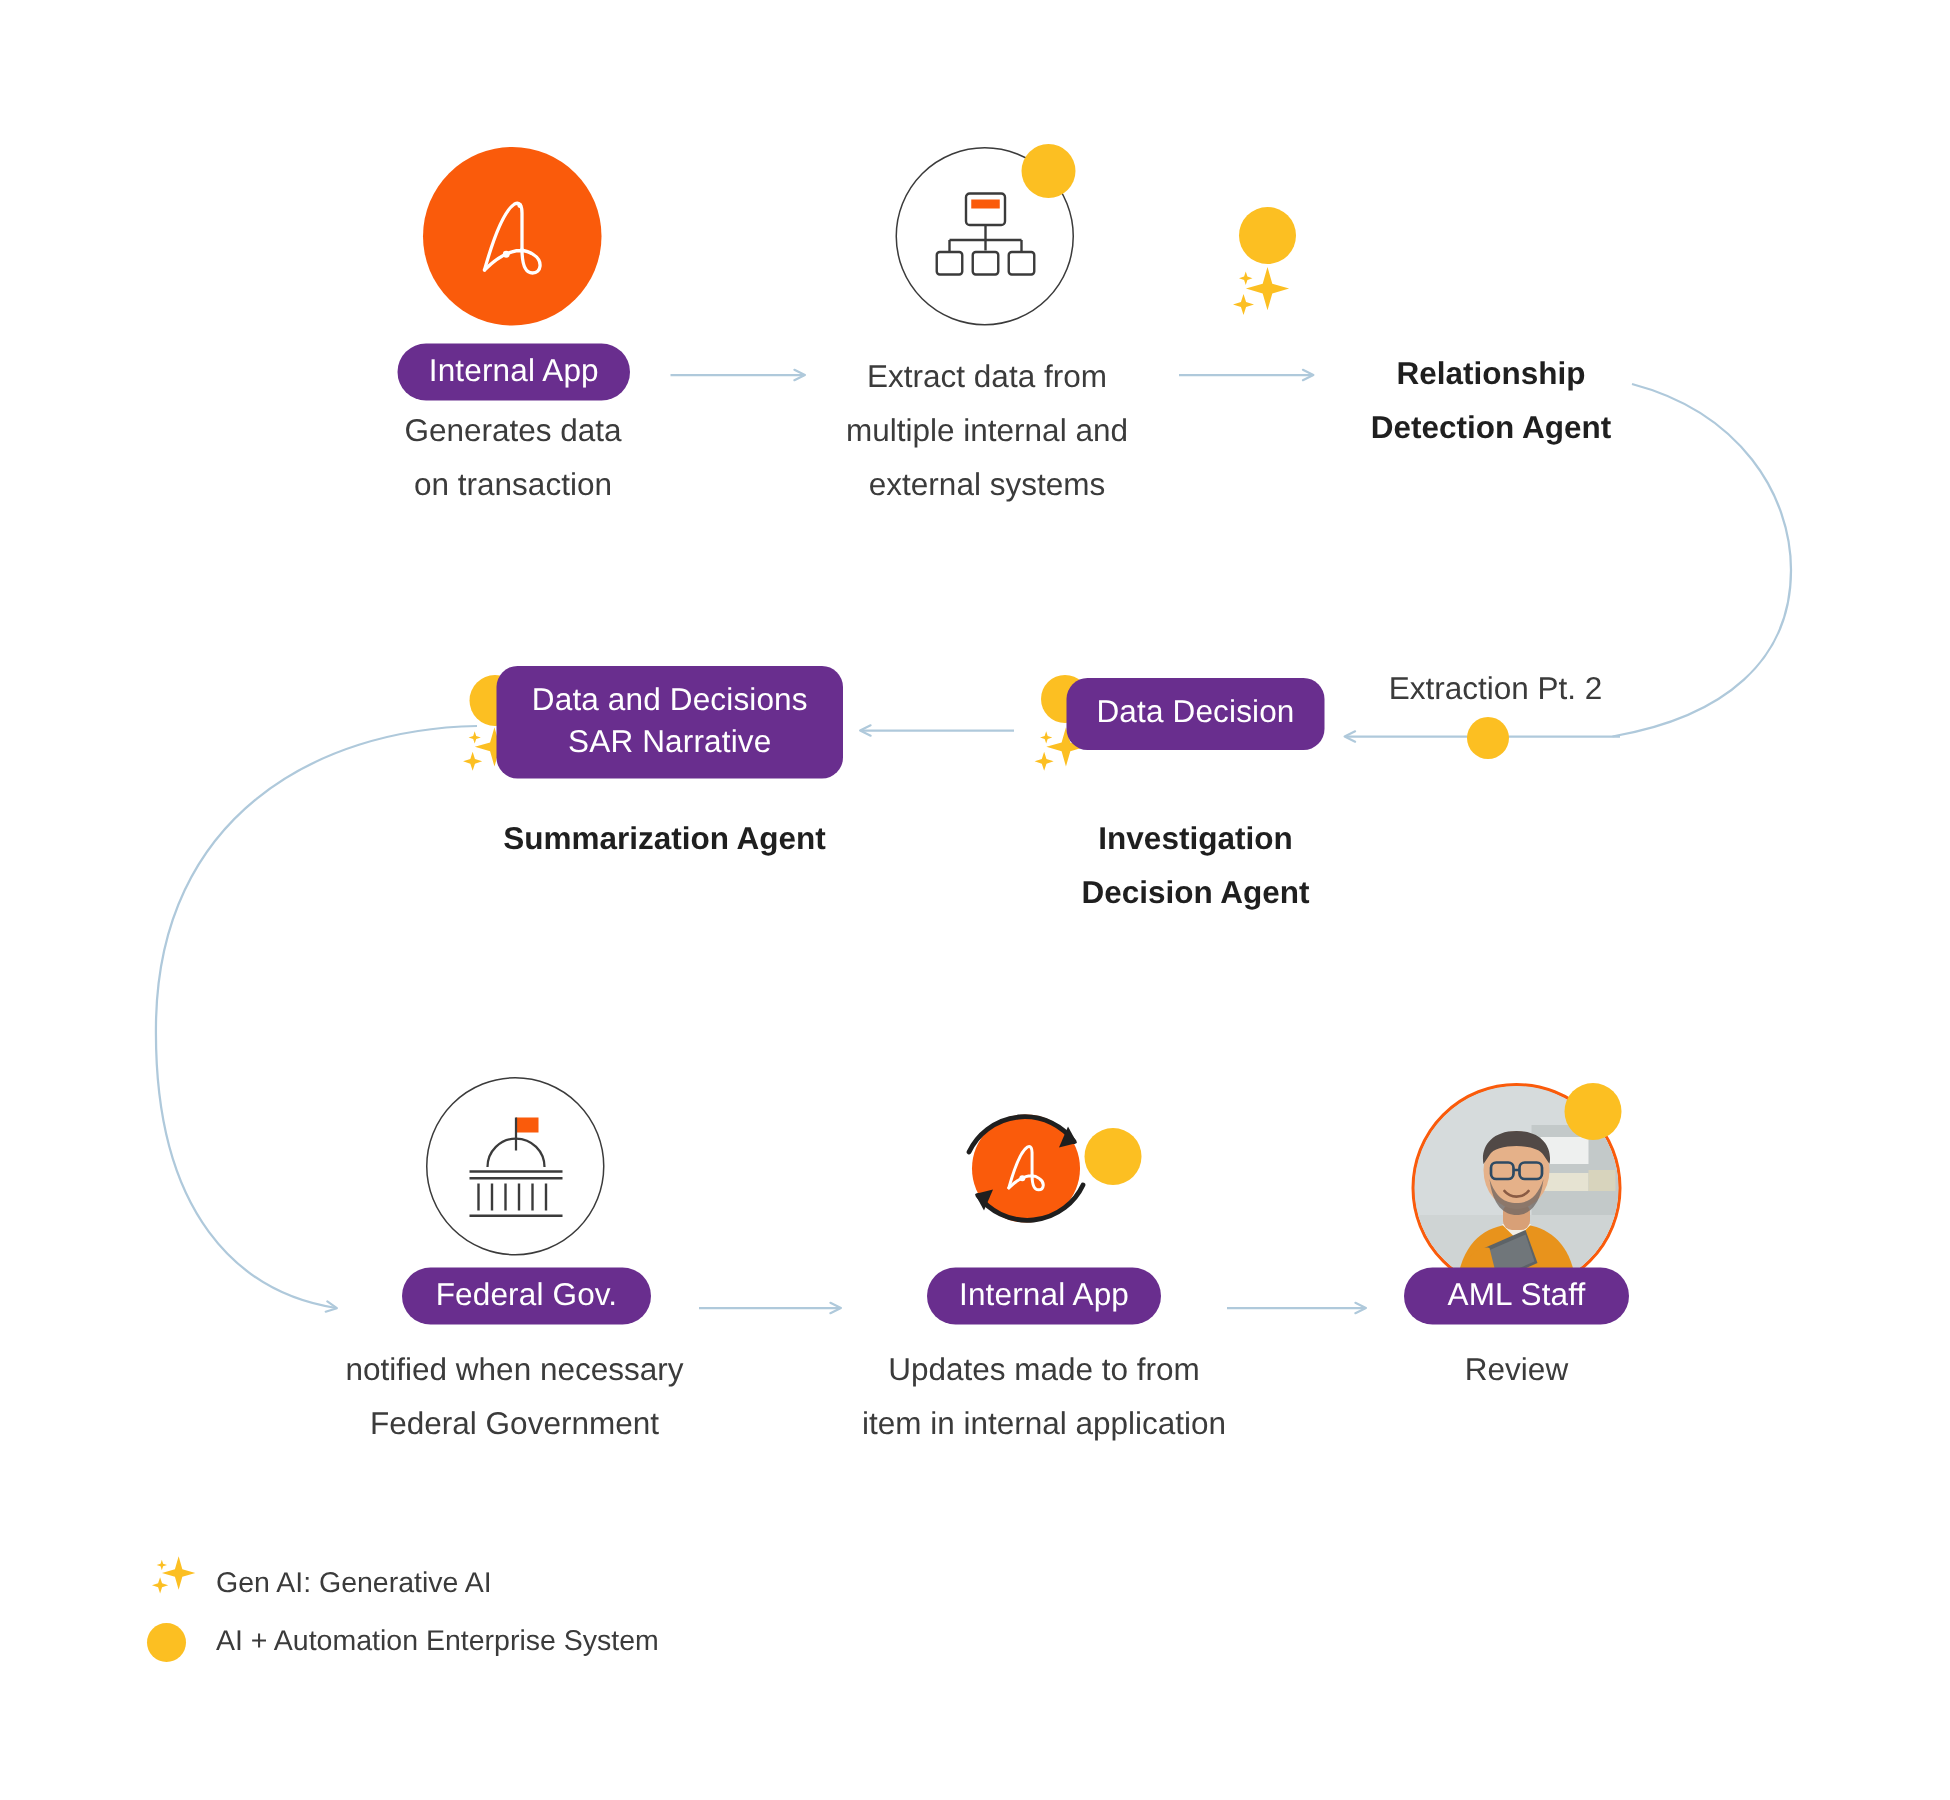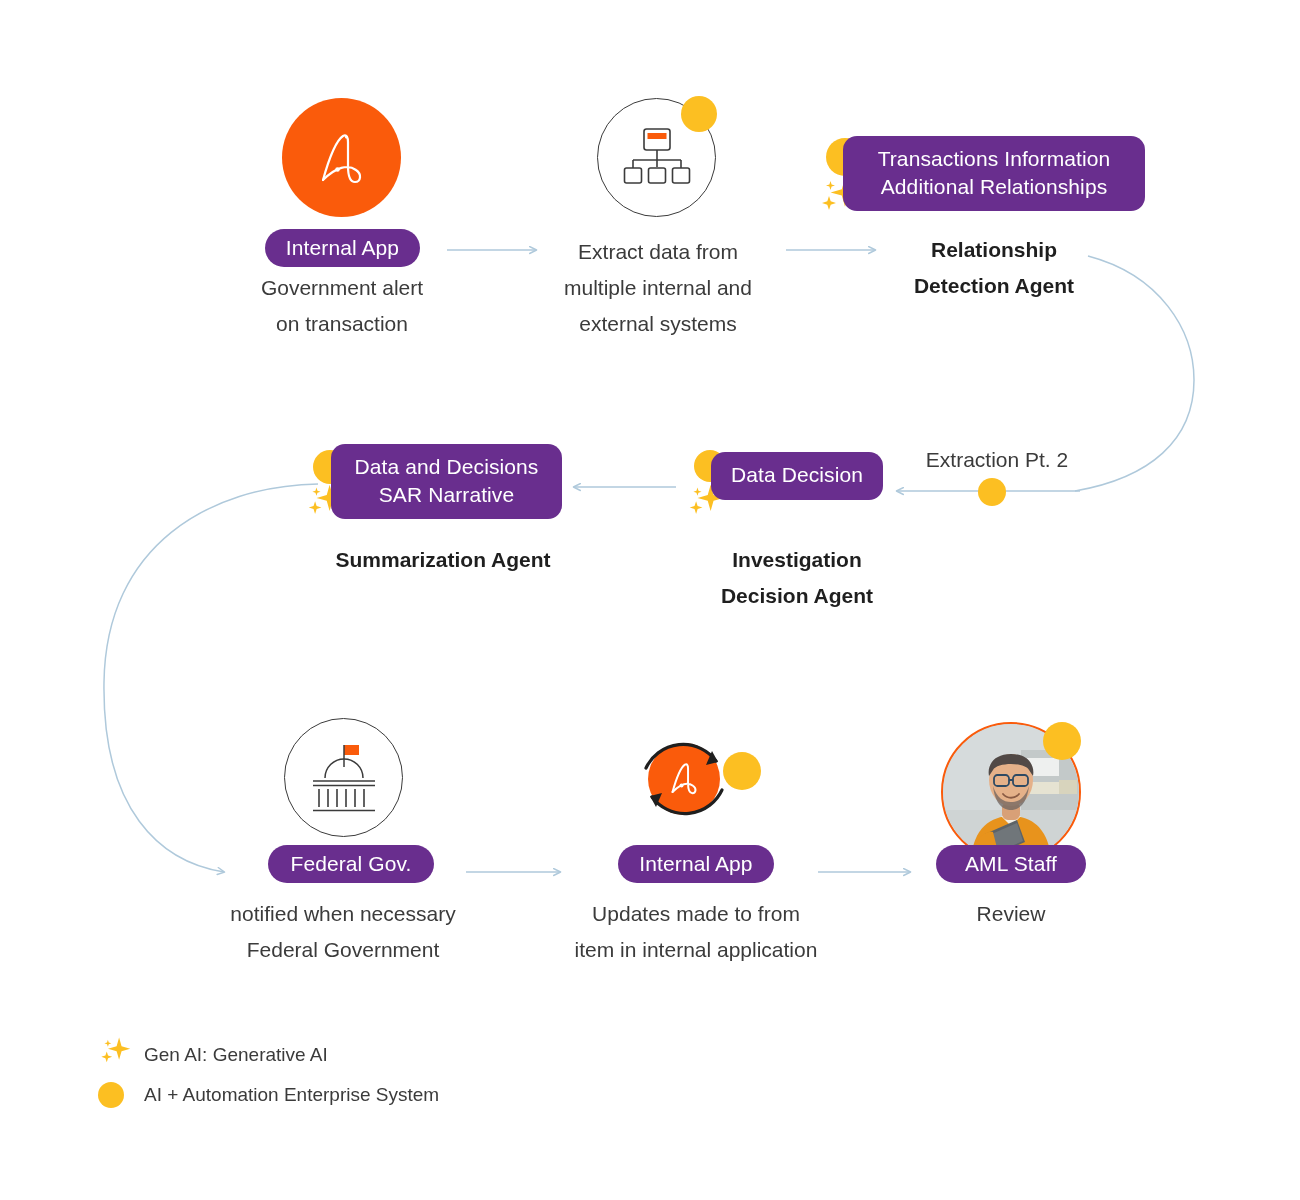--- a/index.html
+++ b/index.html
@@ -126,21 +126,21 @@
       <path d="M17 58 C24 33, 31 18, 37 14 C41 12, 42 16, 42 20 L42 44" fill="none" stroke="#ffffff" stroke-width="2.2" stroke-linecap="round"></path>
       <path d="M17 58 C30 45, 42 42, 50 48 C56 52, 55 60, 49 60 C44 60, 42 53, 42 44" fill="none" stroke="#ffffff" stroke-width="2.2" stroke-linecap="round"></path>
       <circle cx="31.5" cy="47.5" r="2.3" fill="#ffffff"></circle>
       <circle cx="40.5" cy="15" r="1.6" fill="#ffffff"></circle>
     </svg>
   </div>
   <div class="abs pill" style="left:265px;top:229px;width:155px;">
     <span>Internal App</span>
   </div>
   <div class="abs cap" style="left:182px;top:270px;width:320px;">
-    <div>Government alert</div>
+    <div>Generates data</div>
     <div>on transaction</div>
   </div>
 
   <div class="abs outline-circ" style="left:597px;top:98px;width:119px;height:119px;">
     <svg width="74" height="68" viewBox="0 0 74 68">
       <rect x="24" y="5" width="26" height="21" rx="2.5" fill="none" stroke="#3b3b3b" stroke-width="1.6"></rect>
       <rect x="27.5" y="9" width="19" height="6" fill="#FA5B0B"></rect>
       <line x1="37" y1="26" x2="37" y2="43" stroke="#3b3b3b" stroke-width="1.6"></line>
       <line x1="13" y1="36" x2="61" y2="36" stroke="#3b3b3b" stroke-width="1.6"></line>
       <line x1="13" y1="36" x2="13" y2="44" stroke="#3b3b3b" stroke-width="1.6"></line>
@@ -157,24 +157,20 @@
     <div>external systems</div>
   </div>
 
   <div class="abs ydot" style="left:826px;top:138px;width:38px;height:38px;"></div>
   <div class="abs" style="left:818px;top:176px;">
     <svg width="46" height="44" viewBox="0 0 46 44">
       <path d="M27 2 L30.2 13.2 L41.4 16.4 L30.2 19.6 L27 30.8 L23.8 19.6 L12.6 16.4 L23.8 13.2 Z" fill="#FCBF22"></path>
       <path d="M11 20 L12.7 25.3 L18 27 L12.7 28.7 L11 34 L9.3 28.7 L4 27 L9.3 25.3 Z" fill="#FCBF22"></path>
       <path d="M12.5 5 L13.6 8.4 L17 9.5 L13.6 10.6 L12.5 14 L11.4 10.6 L8 9.5 L11.4 8.4 Z" fill="#FCBF22"></path>
     </svg>
-  </div>
-  <div class="abs pill two" style="left:843px;top:136px;width:302px;">
-    <span class="ln">Transactions Information</span>
-    <span class="ln">Additional Relationships</span>
   </div>
   <div class="abs cap bold" style="left:844px;top:232px;width:300px;">
     <div>Relationship</div>
     <div>Detection Agent</div>
   </div>
 
   <div class="abs cap" style="left:872px;top:442px;width:250px;">
     <div>Extraction Pt. 2</div>
   </div>
   <div class="abs ydot" style="left:978px;top:478px;width:28px;height:28px;"></div>

